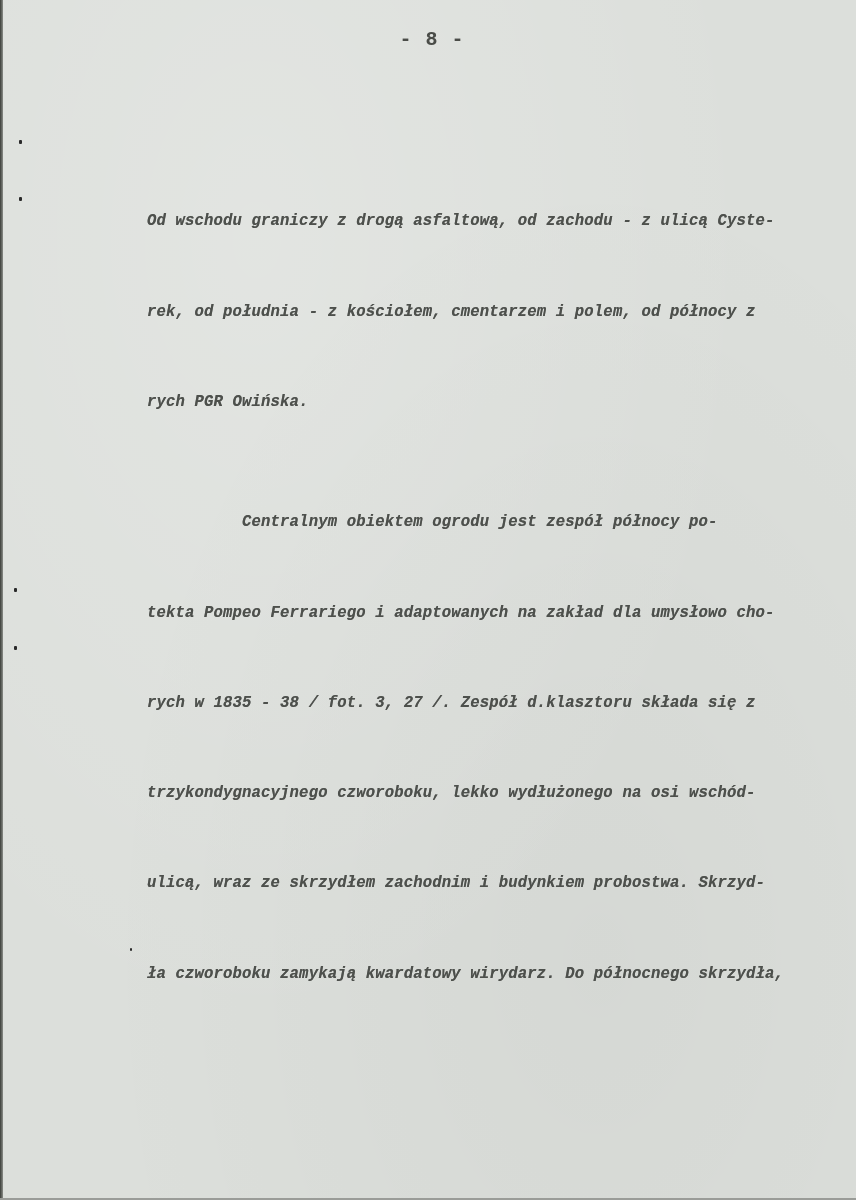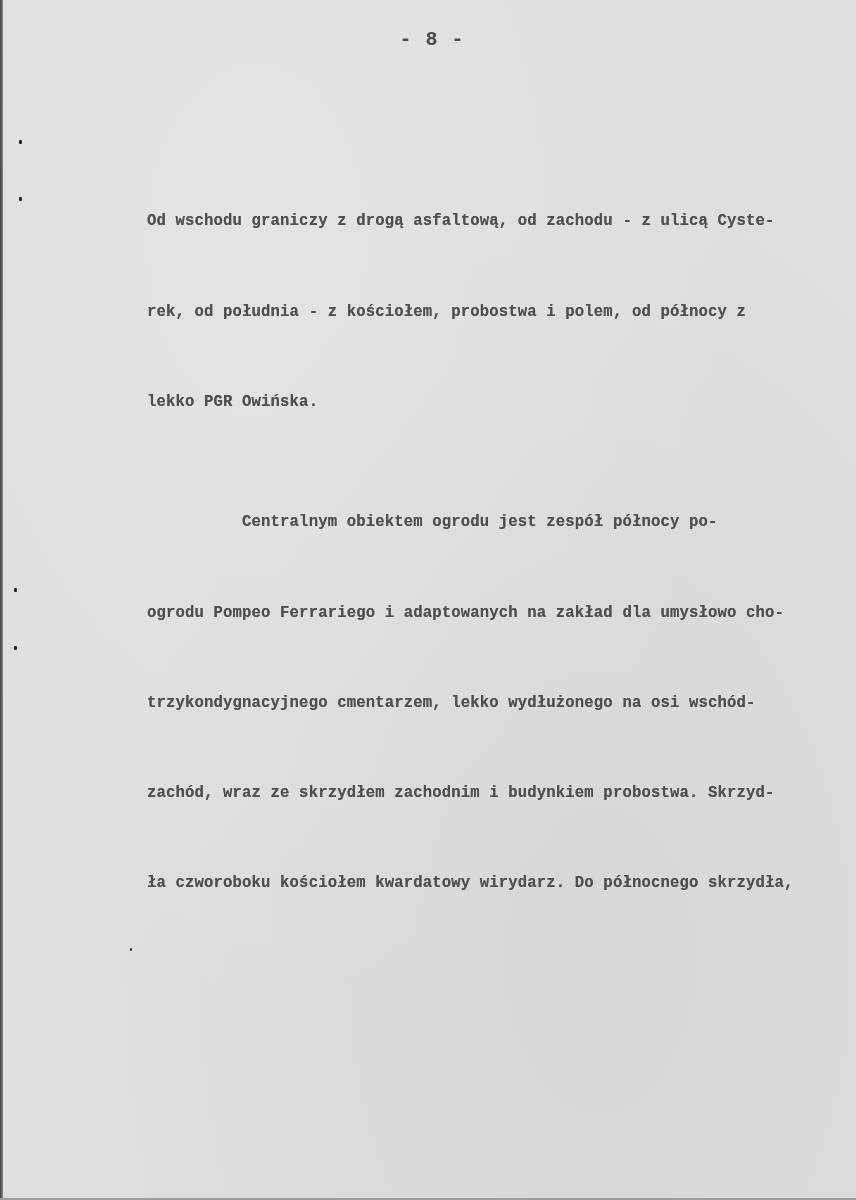--- a/index.html
+++ b/index.html
@@ -64,48 +64,50 @@
       font-weight: bold;
       line-height: 30.1px;
       color: #4d504c;
       letter-spacing: 0.15px;
       white-space: pre;
       text-shadow: 0 0 0.4px rgba(60,60,60,0.6);
     }
     .line {
       display: block;
       height: 30.1px;
+      font-style: italic;
     }
   </style>
 </head>
 <body>
 
 <div class="paper"></div>
 <div class="left-edge"></div>
 <div class="bottom-edge"></div>
 
 <div class="speck" style="left:19px; top:140px;"></div>
 <div class="speck" style="left:19px; top:197px;"></div>
 <div class="speck" style="left:14px; top:588px;"></div>
 <div class="speck" style="left:14px; top:646px;"></div>
 <div class="speck" style="left:130px; top:948px; width:2px; height:3px;"></div>
 
 <div class="page-number">- 8 -</div>
 
 <div class="body-text">
   
   <span class="line">Od wschodu graniczy z drogą asfaltową, od zachodu - z ulicą Cyste-</span>
-  <span class="line">rek, od południa - z kościołem, probostwa i polem, od północy z</span>
-  <span class="line">lekko PGR Owińska.</span>
+  <span class="line">rek, od południa - z kościołem, cmentarzem i polem, od północy z</span>
+  <span class="line">rych PGR Owińska.</span>
   
   <span class="line">          Centralnym obiektem ogrodu jest zespół północy po-</span>
-  <span class="line">ogrodu Pompeo Ferrariego i adaptowanych na zakład dla umysłowo cho-</span>
-  <span class="line">trzykondygnacyjnego cmentarzem, lekko wydłużonego na osi wschód-</span>
-  <span class="line">zachód, wraz ze skrzydłem zachodnim i budynkiem probostwa. Skrzyd-</span>
-  <span class="line">ła czworoboku kościołem kwardatowy wirydarz. Do północnego skrzydła,</span>
+  <span class="line">tekta Pompeo Ferrariego i adaptowanych na zakład dla umysłowo cho-</span>
+  <span class="line">rych w 1835 - 38 / fot. 3, 27 /. Zespół d.klasztoru składa się z</span>
+  <span class="line">trzykondygnacyjnego czworoboku, lekko wydłużonego na osi wschód-</span>
+  <span class="line">ulicą, wraz ze skrzydłem zachodnim i budynkiem probostwa. Skrzyd-</span>
+  <span class="line">ła czworoboku zamykają kwardatowy wirydarz. Do północnego skrzydła,</span>
   
   
   
   
   
   
   
   
   
   

